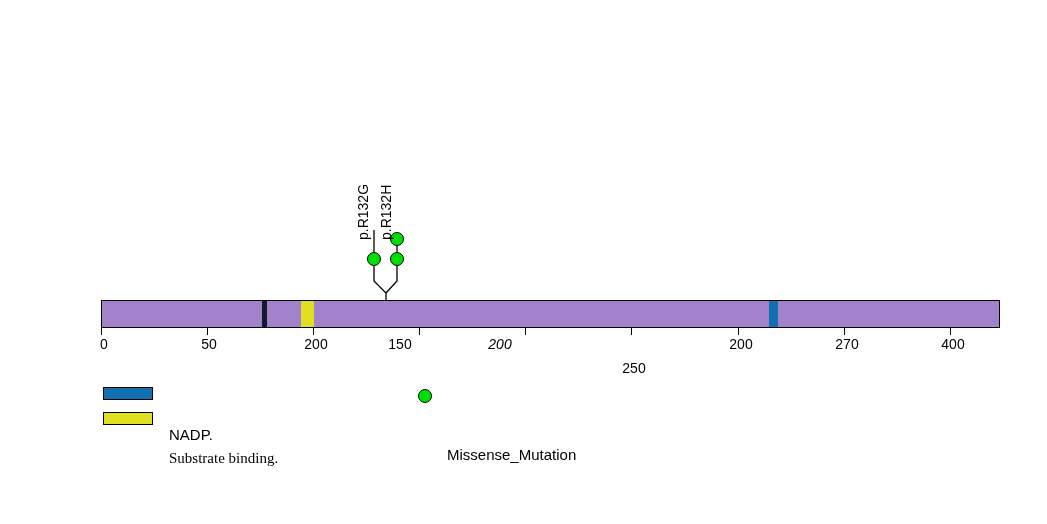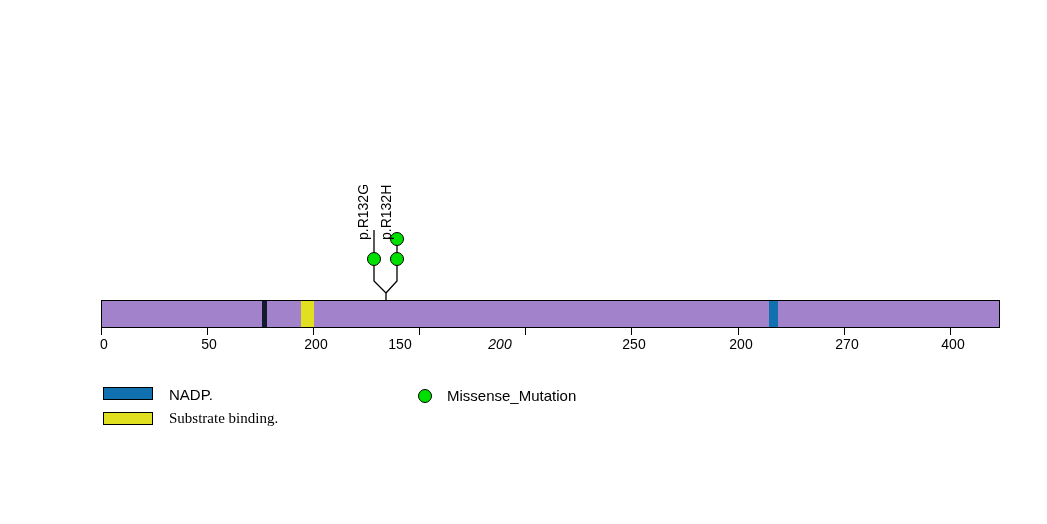--- a/index.html
+++ b/index.html
@@ -104,20 +104,21 @@
     background: #00e000;
     border: 1.2px solid #000000;
     box-sizing: border-box;
   }
   .legend-label {
     position: absolute;
     font-size: 15px;
     line-height: 17px;
     color: #000000;
     white-space: nowrap;
+    margin-top: 40px;
   }
 </style>
 </head>
 <body>
 
 <div id="canvas">
 
   <div class="protein-bar">
     <div class="domain-feature" style="left:160px; width:5px; background:#141a2e;"></div>
     <div class="domain-feature" style="left:199px; width:13px; background:#e0e020;"></div>
@@ -132,21 +133,21 @@
   <div class="axis-tick" style="left:631px;"></div>
   <div class="axis-tick" style="left:738px;"></div>
   <div class="axis-tick" style="left:844px;"></div>
   <div class="axis-tick" style="left:950px;"></div>
 
   <div class="axis-tick-label" style="left:104px;">0</div>
   <div class="axis-tick-label" style="left:209px;">50</div>
   <div class="axis-tick-label" style="left:316px;">200</div>
   <div class="axis-tick-label" style="left:400px;">150</div>
   <div class="axis-tick-label" style="left:500px;font-style:italic;">200</div>
-  <div class="axis-tick-label" style="left:634px;">250</div>
+  <div class="axis-tick-label" style="left:634px;margin-top:24px;">250</div>
   <div class="axis-tick-label" style="left:741px;">200</div>
   <div class="axis-tick-label" style="left:847px;">270</div>
   <div class="axis-tick-label" style="left:953px;text-align:center;">400</div>
 
   <svg class="lolli-svg" viewBox="0 0 1047 524" xmlns="http://www.w3.org/2000/svg">
 
     <path d="M386,300 L386,293 L374,281 L374,262" stroke="#000000" stroke-width="1.3" fill="none"></path>
     <path d="M386,293 L397,281 L397,262" stroke="#000000" stroke-width="1.3" fill="none"></path>
 
     <line x1="374" y1="262" x2="374" y2="230" stroke="#000000" stroke-width="1.3"></line>
@@ -161,16 +162,16 @@
   <div class="lolli-label" style="left:393px; top:226px;">p.R132H</div>
 
   <div class="legend">
     <div class="legend-swatch" style="left:103px; top:387px; background:#1070b0;"></div>
     <div class="legend-label" style="left:169px; top:386px;">NADP.</div>
 
     <div class="legend-swatch" style="left:103px; top:412px; background:#e0e020;"></div>
     <div class="legend-label" style="left:169px; top:410px;font-family:Liberation Serif, serif;">Substrate binding.</div>
 
     <div class="legend-dot" style="left:418px; top:389px;"></div>
-    <div class="legend-label" style="left:447px; top:387px;text-align:right;">Missense_Mutation</div>
+    <div class="legend-label" style="left:447px; top:406px;text-align:right;">Missense_Mutation</div>
   </div>
 
 </div>
 
 </body></html>

